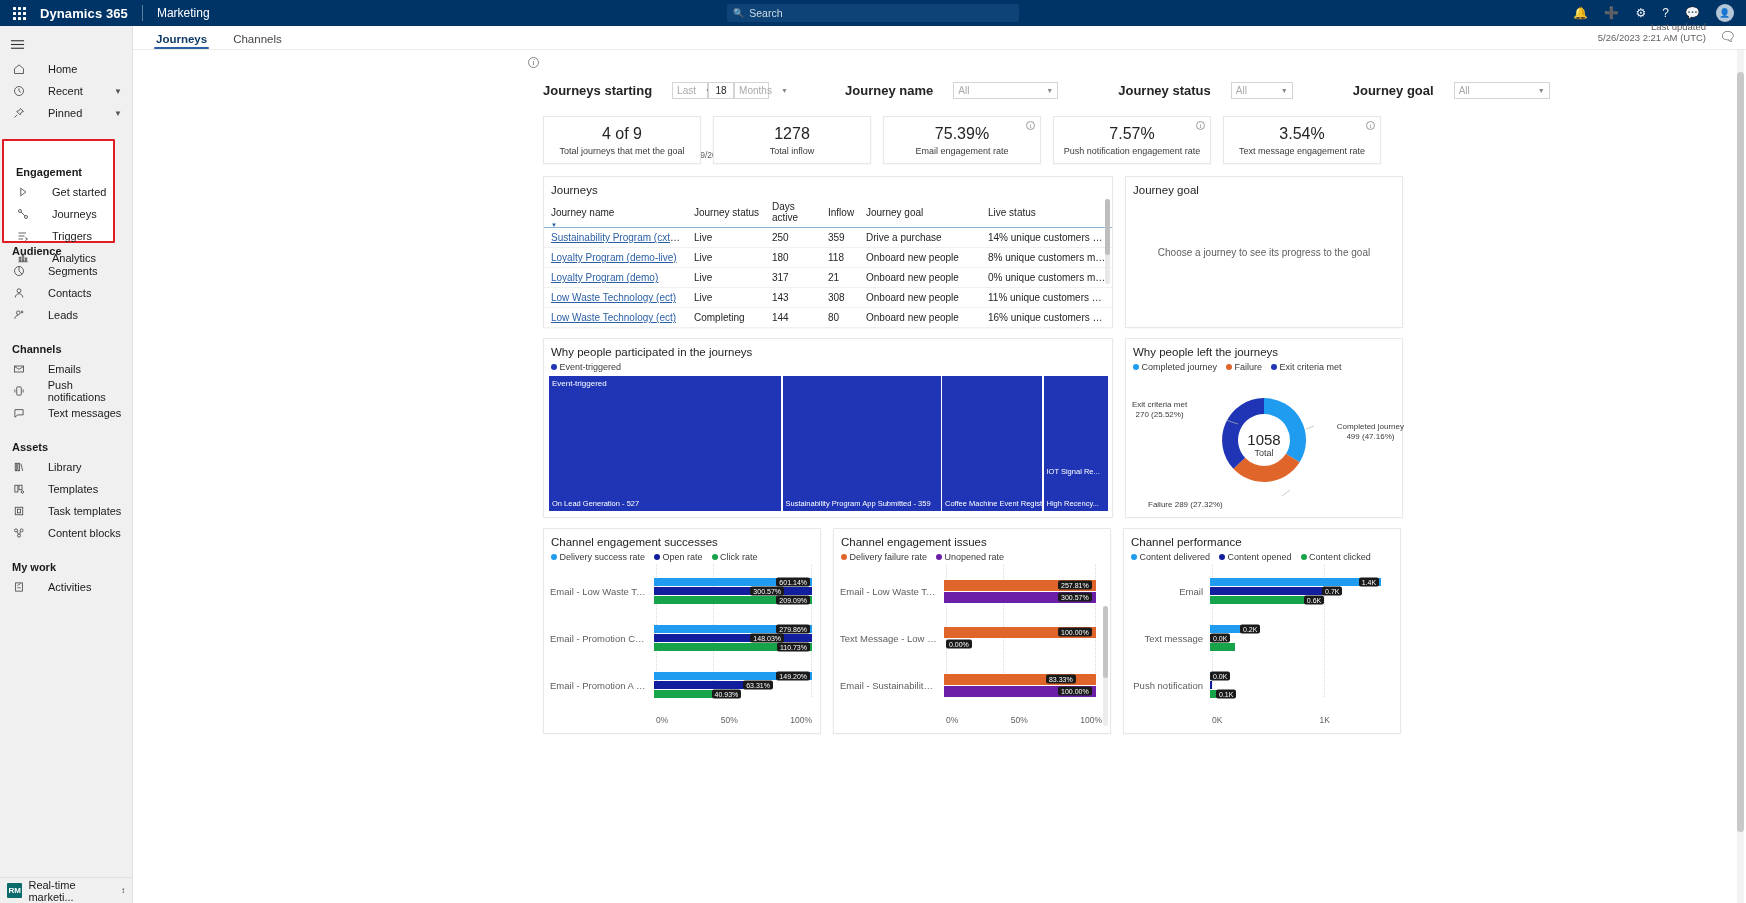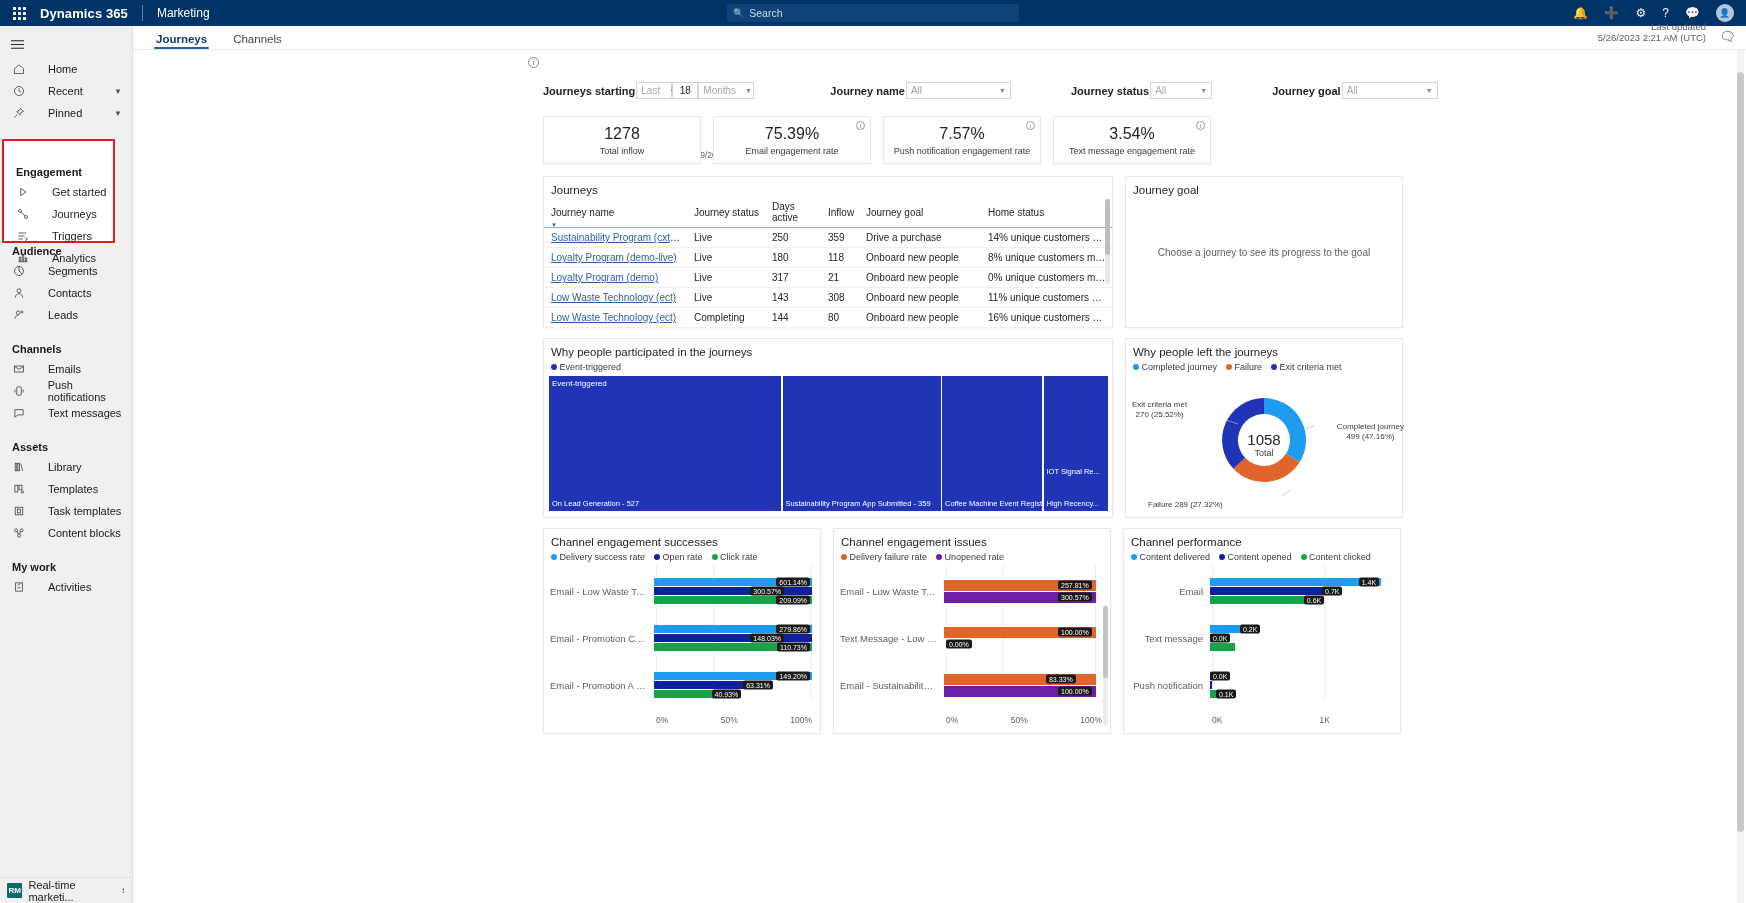--- a/index.html
+++ b/index.html
@@ -103,32 +103,32 @@
   }
   .icirc {
     width: 11px; height: 11px; border: 1px solid #888; border-radius: 50%;
     display: inline-flex; align-items: center; justify-content: center;
     font-size: 8px; color: #666; font-style: italic; font-family: "Liberation Serif", serif;
   }
 
   
   .filters { display: flex; align-items: flex-start; padding: 14px 0 0 410px; gap: 0; }
   .fgroup { display: flex; align-items: center; }
-  .flabel { font-size: 11px; font-weight: bold; color: #252423; margin-right: 1px; white-space: nowrap; }
+  .flabel { font-size: 13px; font-weight: bold; color: #252423; margin-right: 20px; white-space: nowrap; }
   .fselect {
     height: 17px; border: 1px solid #d4d4d4; background: #fff;
     display: flex; align-items: center; padding: 0 4px;
     font-size: 10px; color: #a9a9a9; gap: 4px; cursor: pointer;
   }
   .fselect .cv { color: #a9a9a9; }
   .fselect .dn { font-size: 7px; color: #888; margin-left: auto; padding-left: 5px; }
   .f-last { width: 36px; }
   .f-num { width: 26px; justify-content: center; color: #252423 !important; }
   .f-num .cv { color: #252423; }
-  .f-months { width: 56px; }
+  .f-months { width: 35px; }
   .f-name { width: 105px; }
   .f-status { width: 62px; }
   .f-goal { width: 96px; }
   .daterange {
     position: absolute; left: 493px; top: 100px; font-size: 8.5px; color: #605e5c;
     display: flex; align-items: center; gap: 3px;
   }
   .daterange .calico { font-size: 8px; color: #4a7fb5; }
 
   
@@ -522,20 +522,24 @@
           </div>
         </div>
       </div>
 
       <div class="daterange">
         <span class="calico">📅</span>
         <span>11/30/2021 - 5/29/2023</span>
       </div>
 
       <div class="kpis">
+        <div class="kpi">
+          <div class="val">4 of 9</div>
+          <div class="cap">Total journeys that met the goal</div>
+        </div>
         <div class="kpi">
           <div class="val">1278</div>
           <div class="cap">Total inflow</div>
         </div>
         <div class="kpi">
           <span class="ibadge">i</span>
           <div class="val">75.39%</div>
           <div class="cap">Email engagement rate</div>
         </div>
         <div class="kpi">
@@ -559,21 +563,21 @@
               <thead>
                   <tr>
                 <th style="width:143px">
                   <span>Journey name</span>
                   <span class="sortcaret">▼</span>
                 </th>
                 <th style="width:78px">Journey status</th>
                 <th style="width:56px">Days active</th>
                 <th style="width:38px">Inflow</th>
                 <th style="width:122px">Journey goal</th>
-                <th>Home status</th>
+                <th>Live status</th>
               </tr>
                 </thead>
               <tbody>
                 <tr>
                   <td class="link"><a>Sustainability Program (cxt)(Li...</a></td>
                   <td>Live</td>
                   <td>250</td>
                   <td>359</td>
                   <td>Drive a purchase</td>
                   <td>14% unique customers met (tar...</td>

